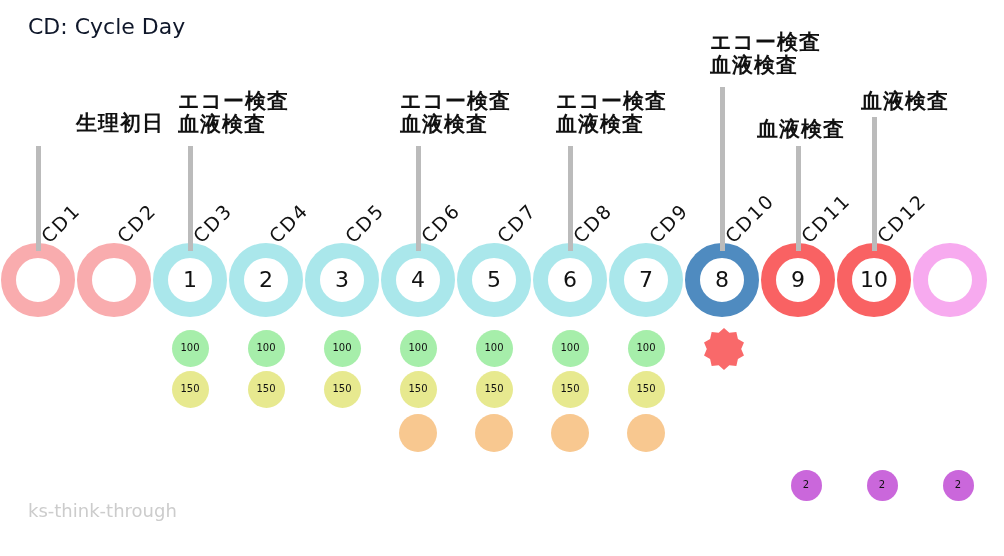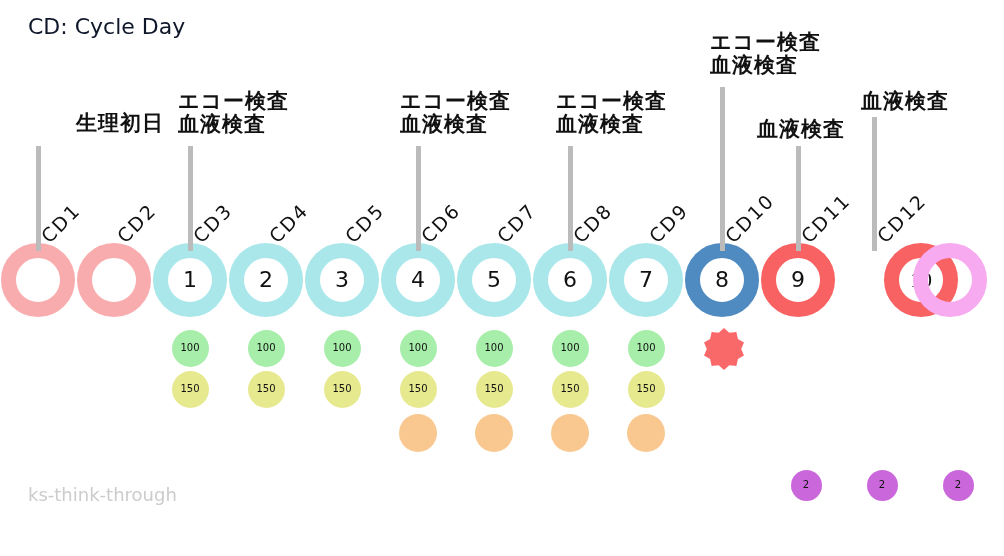--- a/index.html
+++ b/index.html
@@ -5,21 +5,21 @@
   html,body{margin:0;padding:0;background:#ffffff;}
   #canvas{
     position:relative;width:1004px;height:556px;background:#ffffff;overflow:hidden;
     font-family:"DejaVu Sans","Liberation Sans",sans-serif;
   }
   .title{
     position:absolute;left:28px;top:15px;font-size:22px;line-height:23px;color:#0f172a;
     white-space:nowrap;
   }
   .watermark{
-    position:absolute;left:28px;top:484px;font-size:18px;line-height:22px;color:#cccccc;
+    position:absolute;left:28px;top:500px;font-size:18px;line-height:22px;color:#cccccc;
     white-space:nowrap;
   }
   .ann{
     position:absolute;color:#111111;font-size:21px;line-height:23px;letter-spacing:1px;
     white-space:nowrap;z-index:5;font-weight:bold;
   }
   .vline{
     position:absolute;width:5px;background:#bbbbbb;z-index:3;
   }
   .ring{
@@ -80,21 +80,21 @@
       </div>
       <div class="ring" style="left: 609px; top: 243px; border-color: rgb(170, 231, 235);">
         <span class="num">7</span>
       </div>
       <div class="ring" style="left: 685px; top: 243px; border-color: rgb(79, 139, 192);">
         <span class="num">8</span>
       </div>
       <div class="ring" style="left: 761px; top: 243px; border-color: rgb(249, 98, 99);">
         <span class="num">9</span>
       </div>
-      <div class="ring" style="left: 884px; top: 243px; border-color: rgb(249, 98, 99); font-family: Liberation Serif, serif;">
+      <div class="ring" style="left: 837px; top: 243px; border-color: rgb(249, 98, 99);">
         <span class="num">10</span>
       </div>
       <div class="ring" style="left: 913px; top: 243px; border-color: rgb(247, 170, 239);"></div>
     </div>
   <div id="cdlabels">
       <div class="cdlabel" style="left: 52px; top: 225px;">CD1</div>
       <div class="cdlabel" style="left: 128px; top: 225px;">CD2</div>
       <div class="cdlabel" style="left: 204px; top: 225px;">CD3</div>
       <div class="cdlabel" style="left: 280px; top: 225px;">CD4</div>
       <div class="cdlabel" style="left: 356px; top: 225px;">CD5</div>

